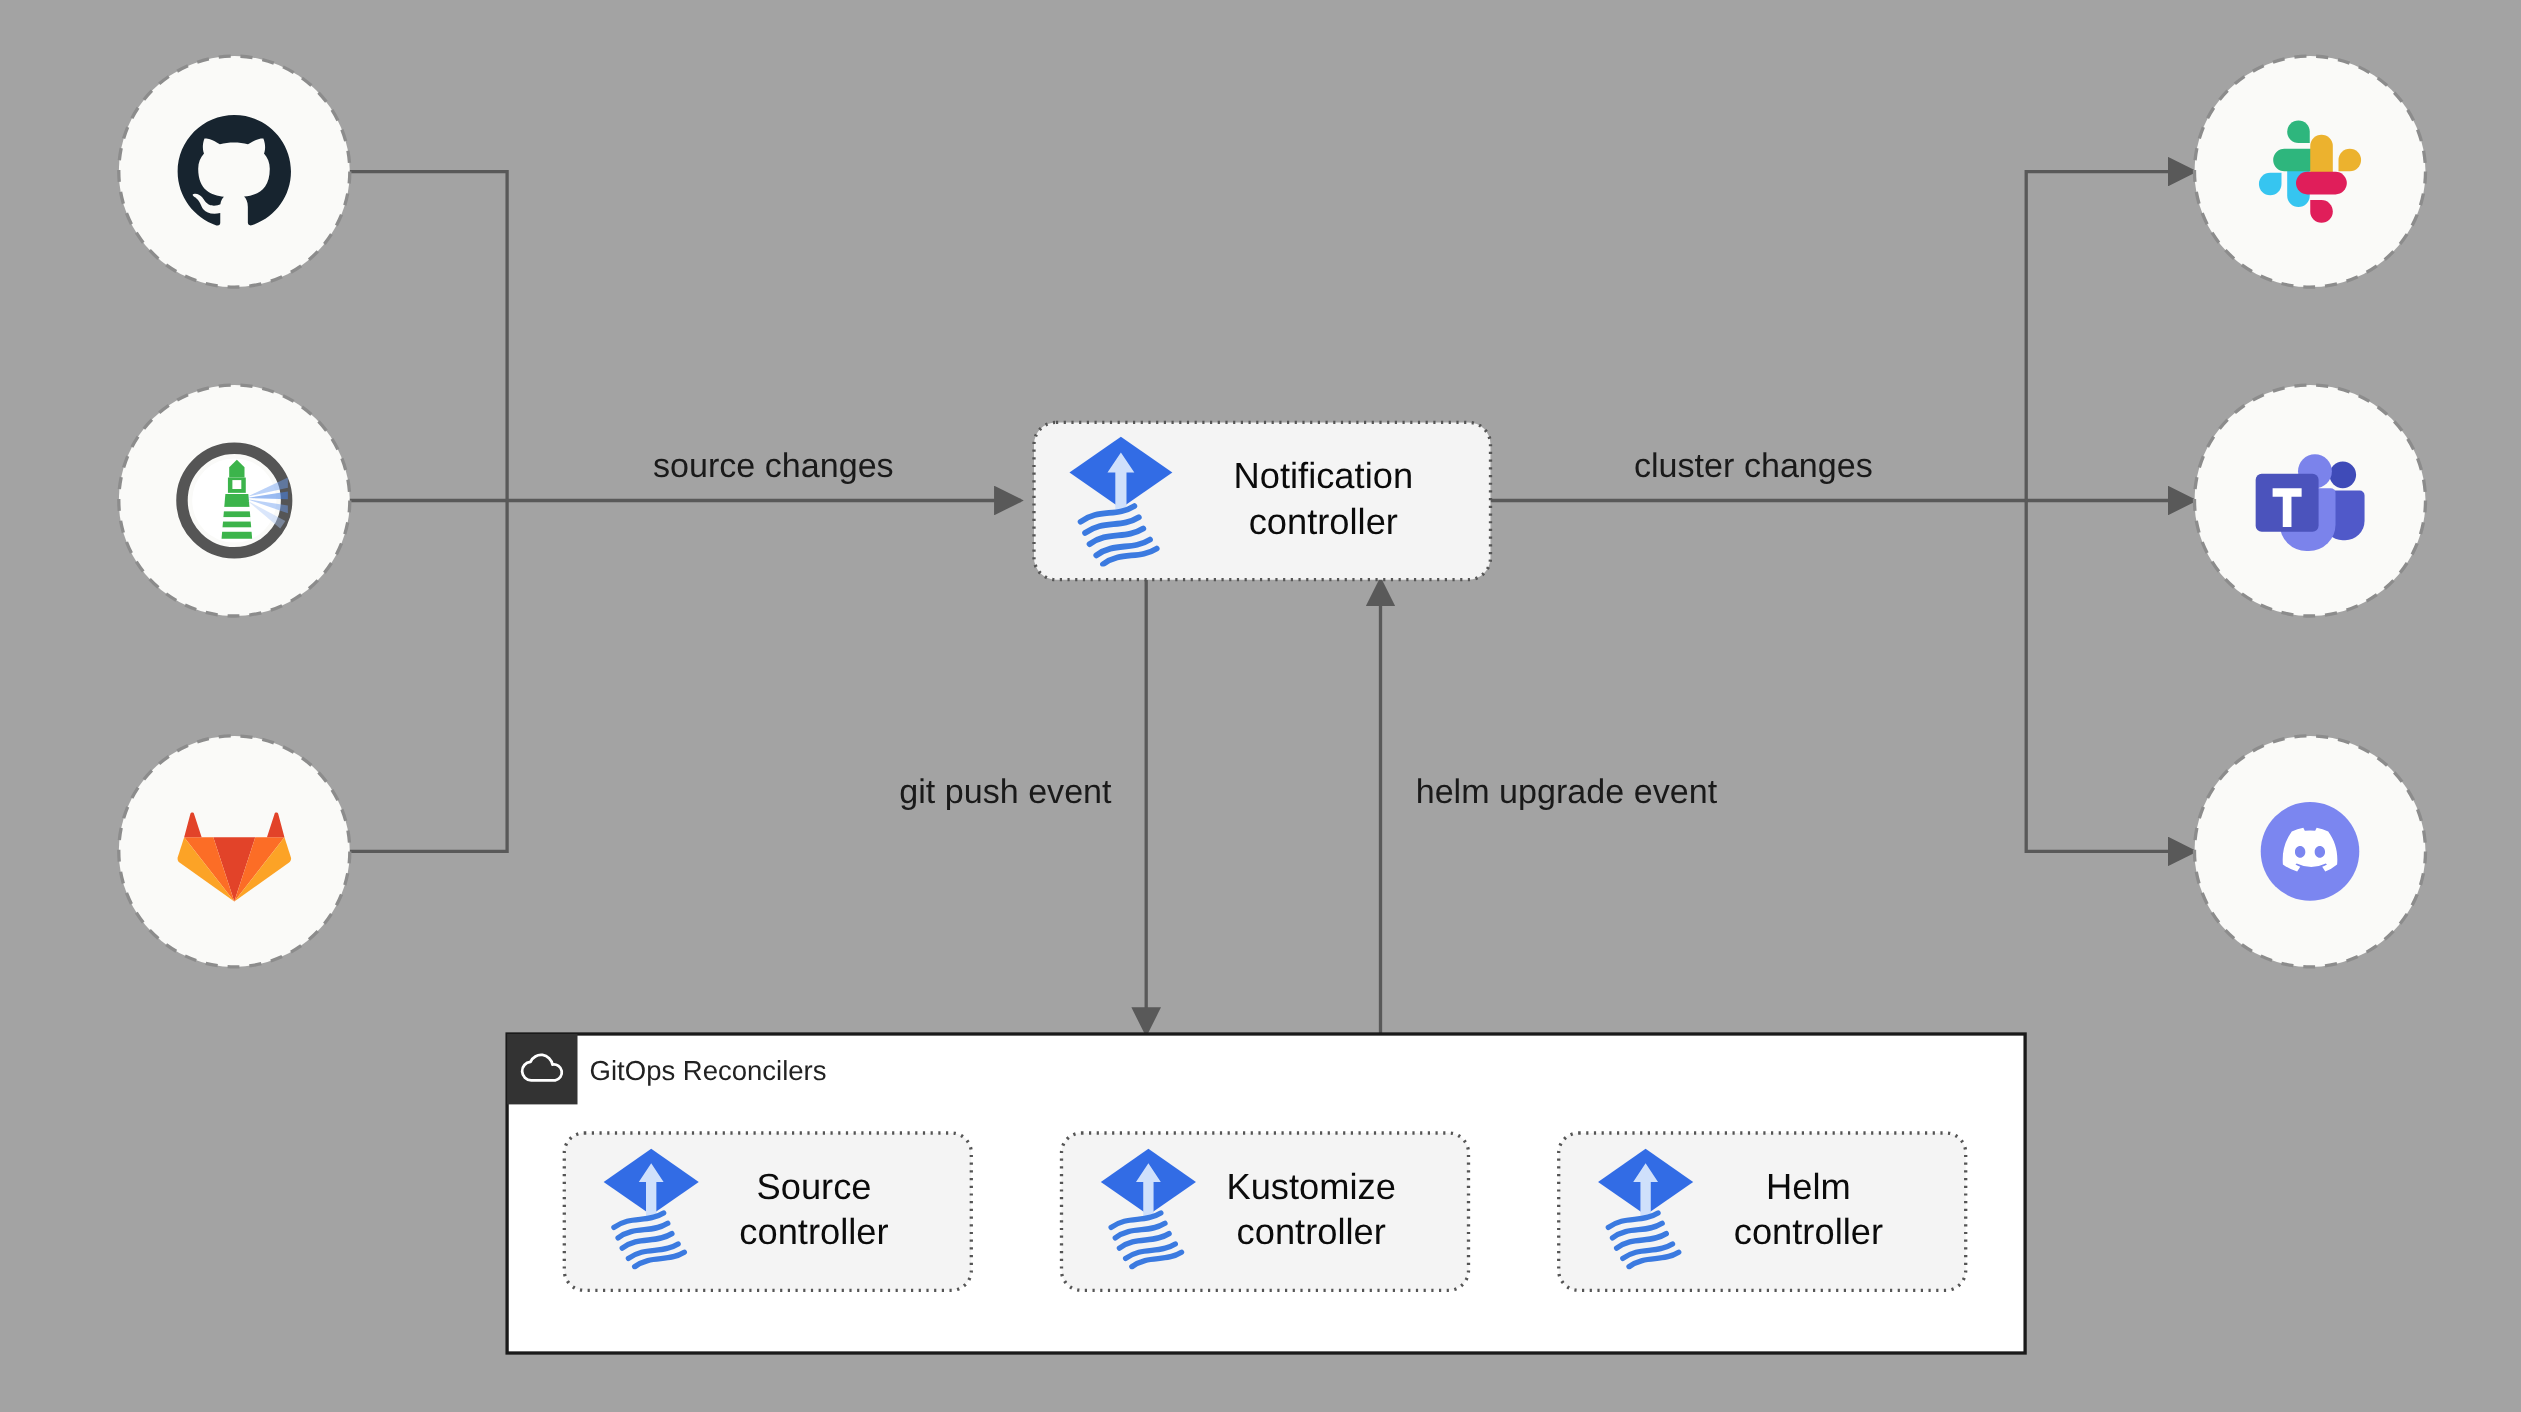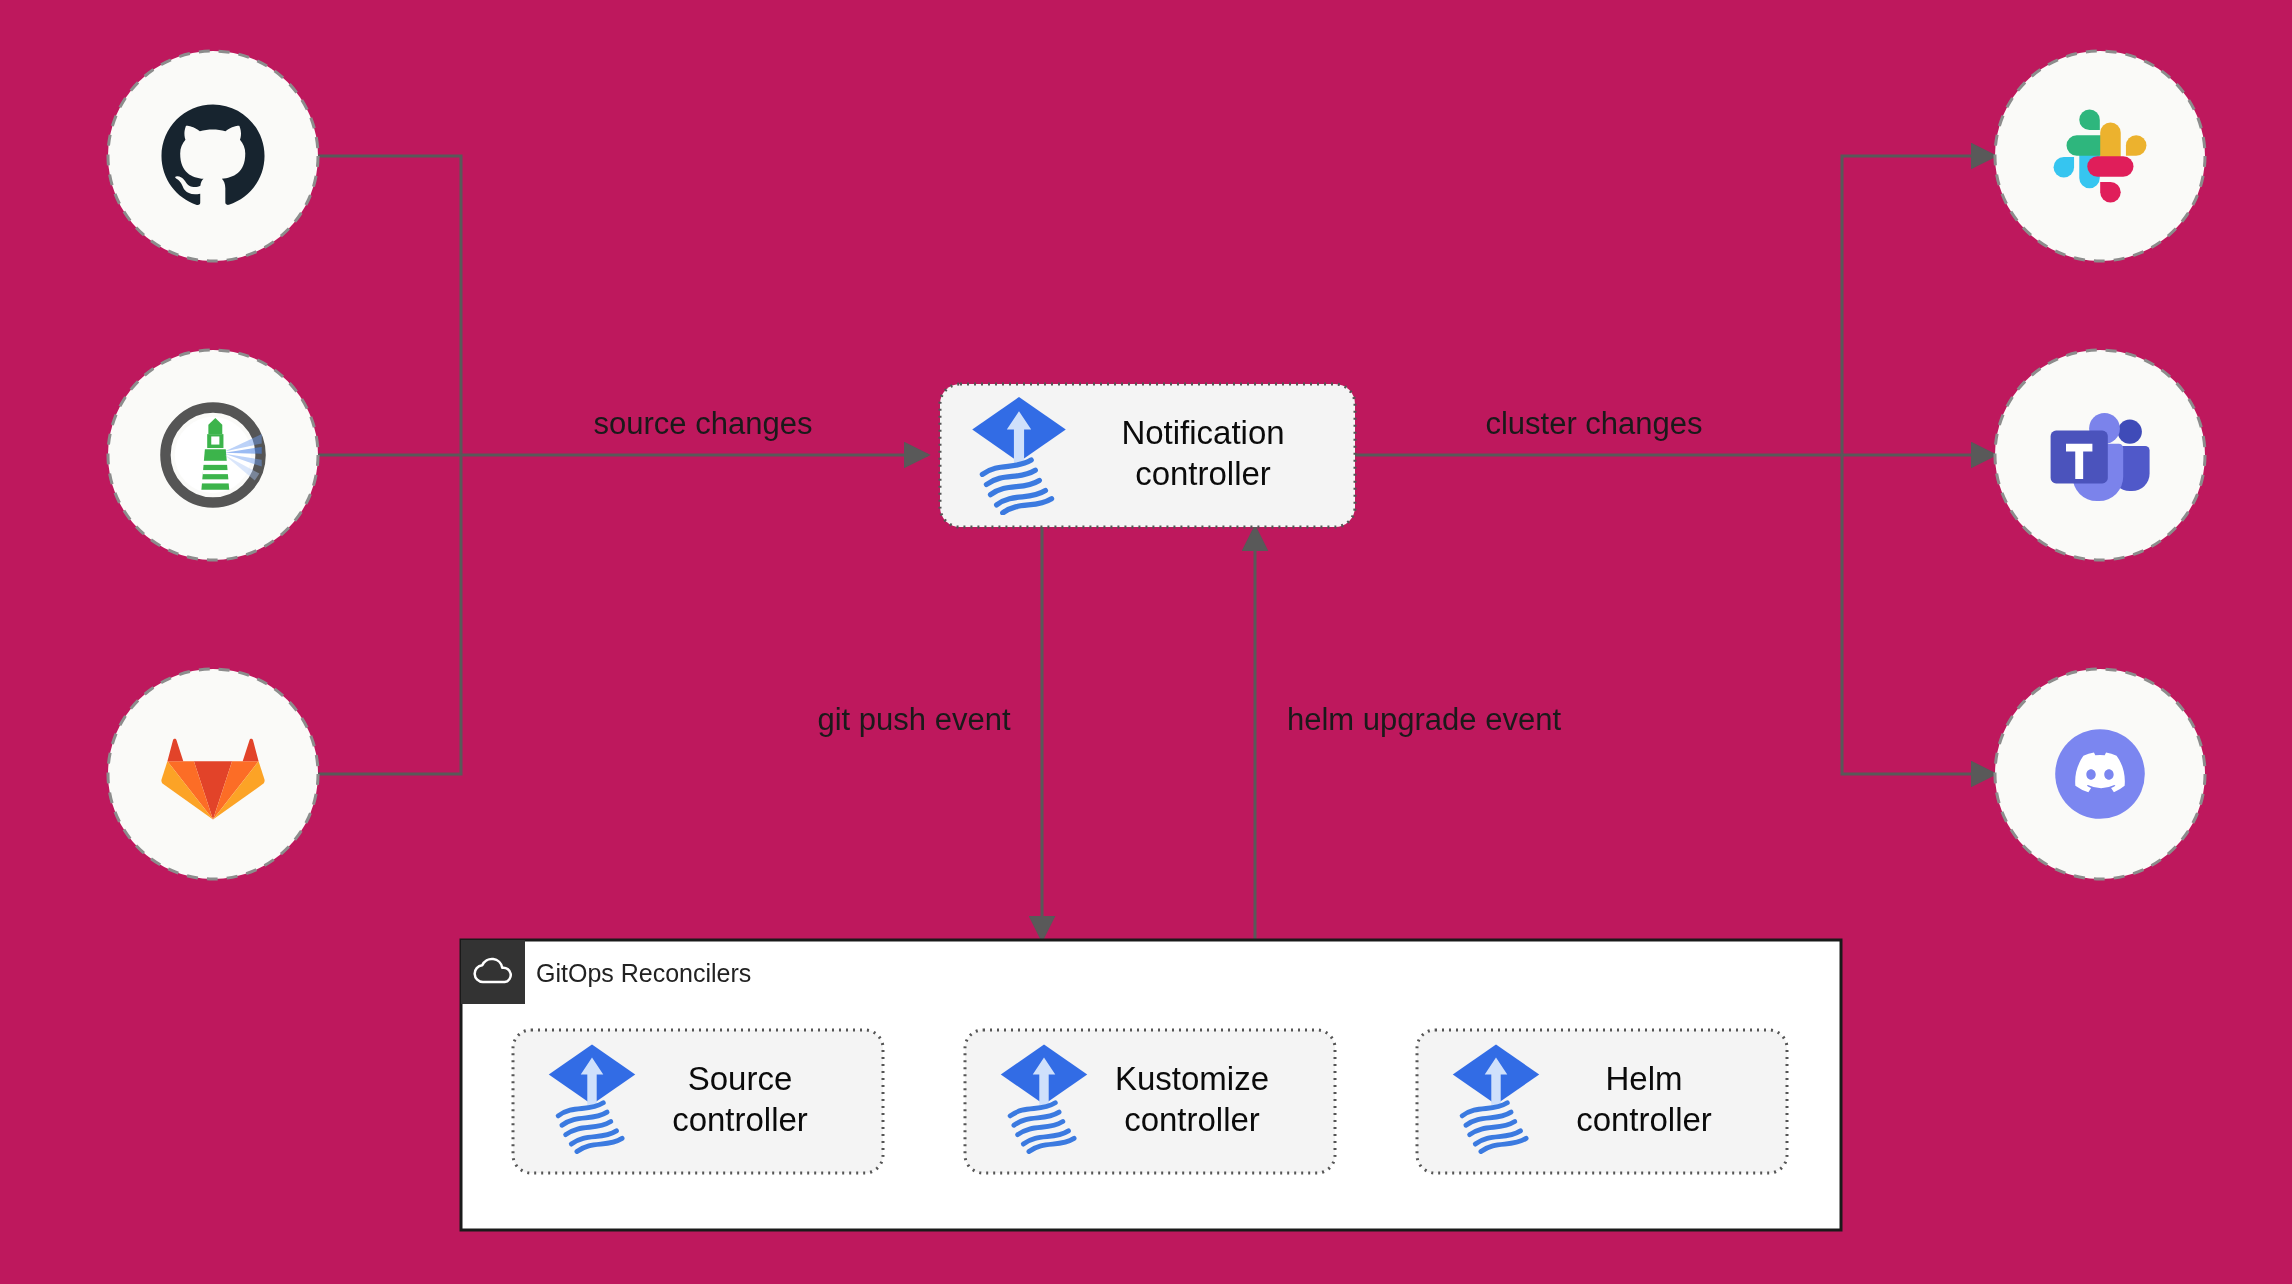--- a/index.html
+++ b/index.html
@@ -1,17 +1,17 @@
 <!DOCTYPE html>
 <html><head>
 <meta charset="utf-8">
 <style>
   html,body{margin:0;padding:0;background:#ffffff;}
   body{width:2292px;height:1284px;overflow:hidden;font-family:"Liberation Sans",sans-serif;}
-  #stage{position:relative;width:2292px;height:1284px;background:#be185d;}
+  #stage{position:relative;width:2292px;height:1284px;background:#a3a3a3;}
   svg.diagram{position:absolute;left:0;top:0;width:2292px;height:1284px;}
   .edge-label{font-family:"Liberation Sans",sans-serif;font-size:31px;fill:#1a1a1a;}
   .node-label{font-family:"Liberation Sans",sans-serif;font-size:33px;fill:#0b0b0b;}
   .group-label{font-family:"Liberation Sans",sans-serif;font-size:25px;fill:#222222;}
   .conn{stroke:#595959;stroke-width:3;fill:none;}
 </style>
 </head>
 <body>
 
 <div id="stage">

